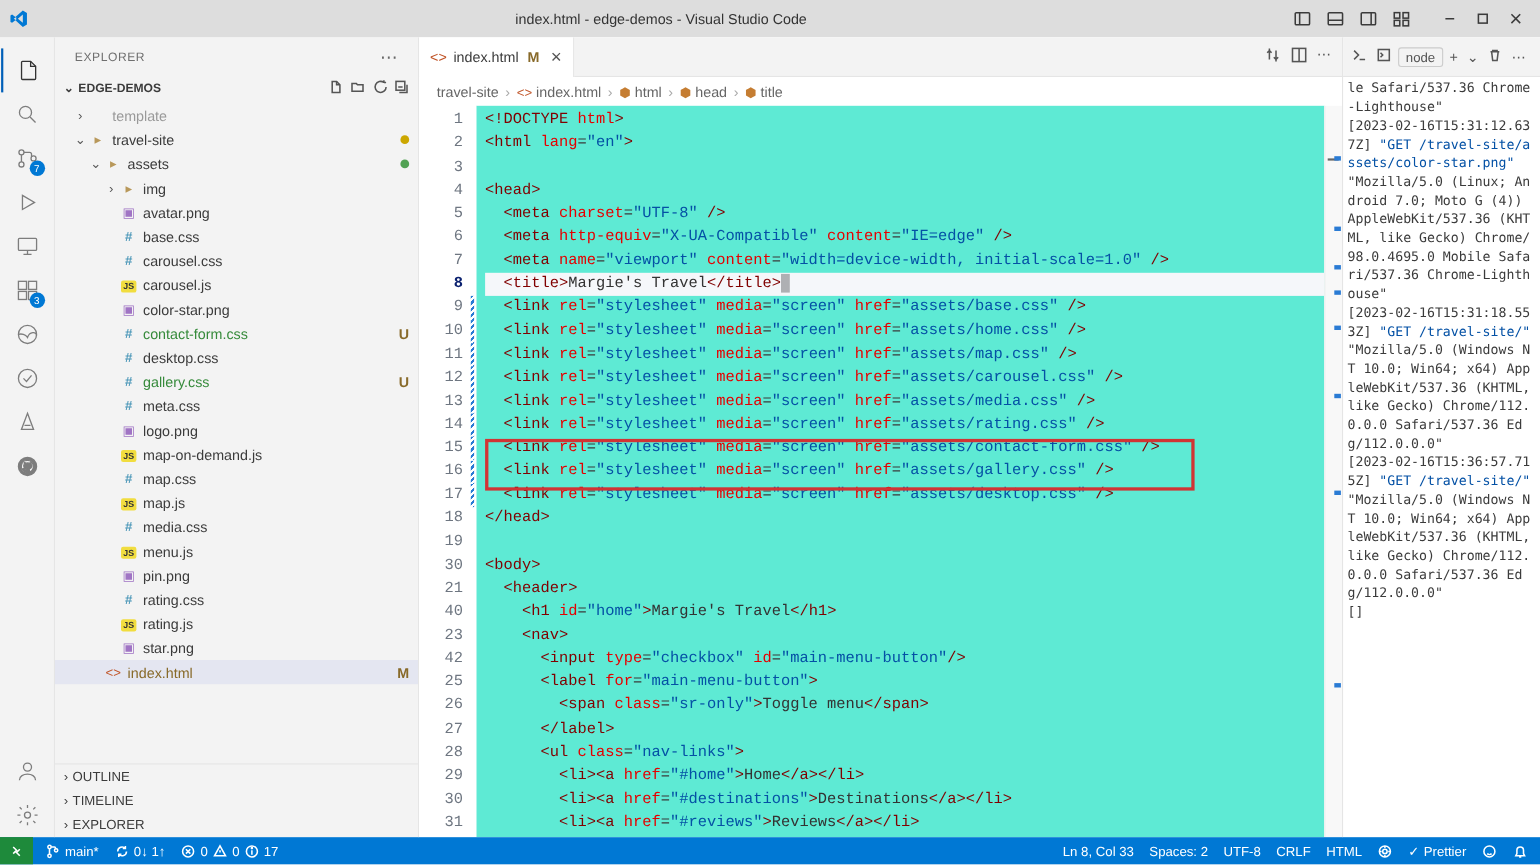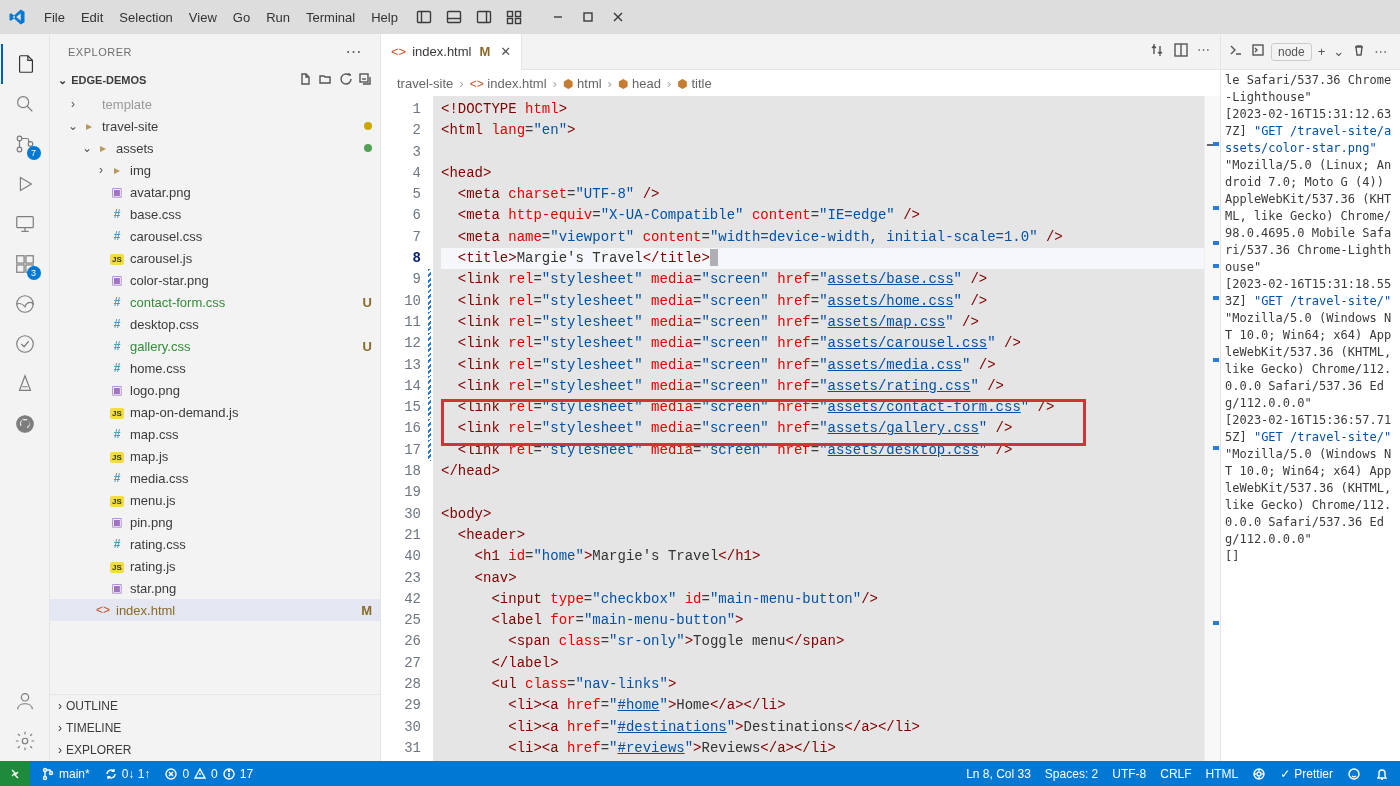--- a/index.html
+++ b/index.html
@@ -141,34 +141,34 @@
 }
 .breadcrumbs .bc-sep { color: #aaa; }
 .breadcrumbs .bc-icon { font-size: 12px; }
 
 .code-area { flex: 1; display: flex; overflow: hidden; font-family: Consolas, "Courier New", monospace; font-size: 14px; position: relative; }
 .gutter { width: 52px; text-align: right; padding-right: 12px; color: #6e7681; background: #fff; line-height: 21.3px; padding-top: 3px; position: relative; }
 .gutter .ln { height: 21.3px; }
 .gutter .current { color: #0b216f; font-weight: 600; }
 .gutter .git-mark { position: absolute; right: 2px; width: 3px; height: 21.3px; }
 .gutter .git-mod { background: repeating-linear-gradient(135deg, #2a7bd4, #2a7bd4 2px, transparent 2px, transparent 4px); }
-.code-lines { flex: 1; background: #e5e5e5; line-height: 21.3px; padding-top: 3px; padding-left: 8px; white-space: pre; overflow: hidden; }
+.code-lines { flex: 1; background: #5eead4; line-height: 21.3px; padding-top: 3px; padding-left: 8px; white-space: pre; overflow: hidden; }
 .code-lines .line { height: 21.3px; }
 .code-lines .current-line { background: #f5f7fa; }
 .highlight-box {
   position: absolute;
   border: 3px solid #d13434;
   pointer-events: none;
 }
 .tok-tag { color: #800000; }
 .tok-attr { color: #e50000; }
 .tok-str { color: #0451a5; }
 .tok-punc { color: #800000; }
 .tok-doctype { color: #800000; }
-.tok-link { color: #0451a5; text-decoration: underline; }
+.tok-link { color: #0451a5; }
 .tok-text { color: #333; }
 .cursor-block { background: #aeb0b3; display: inline-block; width: 8px; height: 17px; vertical-align: text-bottom; }
 
 .minimap { width: 16px; background: #f8f8f8; position: relative; border-left: 1px solid #eee; }
 .minimap .mm-mark { position: absolute; right: 1px; width: 6px; height: 4px; background: #2a7bd4; }
 .minimap .mm-cursor { position: absolute; left: 2px; width: 10px; height: 2px; background: #666; }
 
 .right-panel {
   width: 180px;
   background: #fff;
@@ -208,21 +208,21 @@
 </style>
 </head>
 <body>
 
 <div class="titlebar">
   <span class="logo">
     <svg viewBox="0 0 24 24" width="18" height="18">
         <path fill="#0078d4" d="M17 2l5 3v14l-5 3-9-8-4 3-2-1V8l2-1 4 3 9-8zM6 12l3 2V10l-3 2zm11 5V7l-6 5 6 5z"></path>
       </svg>
   </span>
-  <div id="menu-items"><span class="menu-item">File</span><span class="menu-item">Edit</span><span class="menu-item">Selection</span><span class="menu-item">View</span><span class="menu-item">Go</span><span class="menu-item">Run</span><span class="menu-item">Terminal</span><span class="menu-item">Help</span></div>
+  <div class="title-text">index.html - edge-demos - Visual Studio Code</div>
   <div class="layout-icons">
     <span class="win-icon">
         <svg class="ic16" viewBox="0 0 16 16">
           <rect x="1.5" y="2.5" width="13" height="11" rx="1"></rect>
           <line x1="5.5" y1="2.5" x2="5.5" y2="13.5"></line>
         </svg>
       </span>
     <span class="win-icon">
         <svg class="ic16" viewBox="0 0 16 16">
           <rect x="1.5" y="2.5" width="13" height="11" rx="1"></rect>
@@ -447,21 +447,21 @@
           <span class="indent" style="width:44px"></span>
           <span class="chev"></span>
           <span class="ficon file-ic-css">#</span>
           <span class="label">gallery.css</span>
           <span class="status">U</span>
         </div>
         <div class="tree-item">
           <span class="indent" style="width:44px"></span>
           <span class="chev"></span>
           <span class="ficon file-ic-css">#</span>
-          <span class="label">home.css</span>
+          <span class="label">meta.css</span>
         </div>
         <div class="tree-item">
           <span class="indent" style="width:44px"></span>
           <span class="chev"></span>
           <span class="ficon file-ic-png">▣</span>
           <span class="label">logo.png</span>
         </div>
         <div class="tree-item">
           <span class="indent" style="width:44px"></span>
           <span class="chev"></span>

